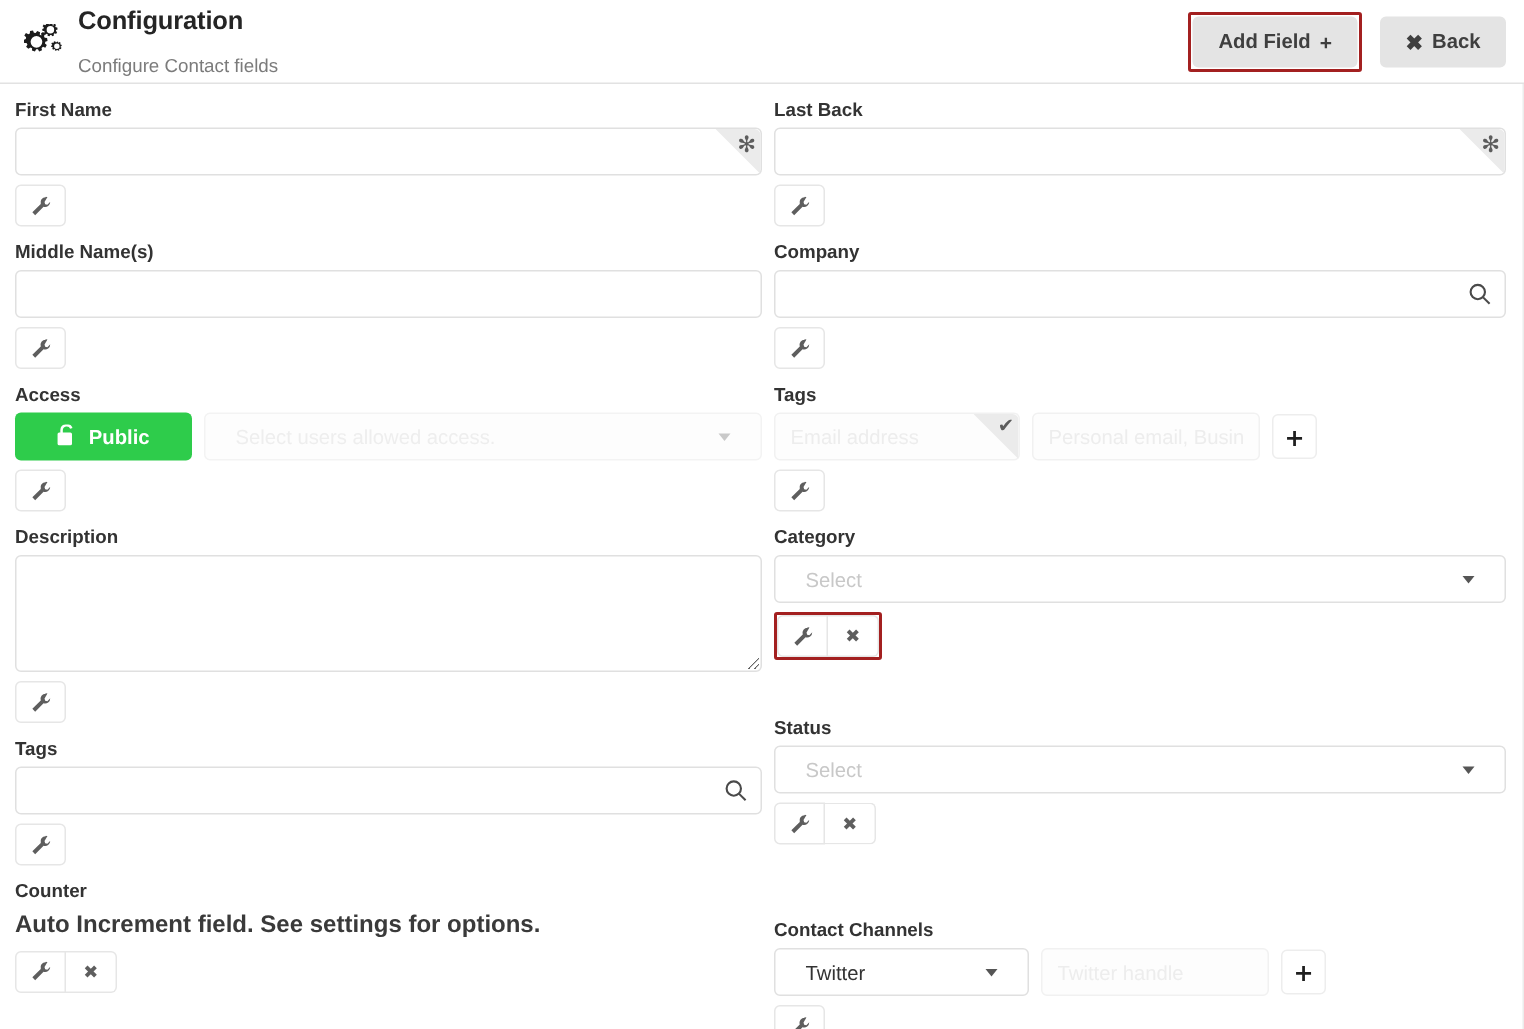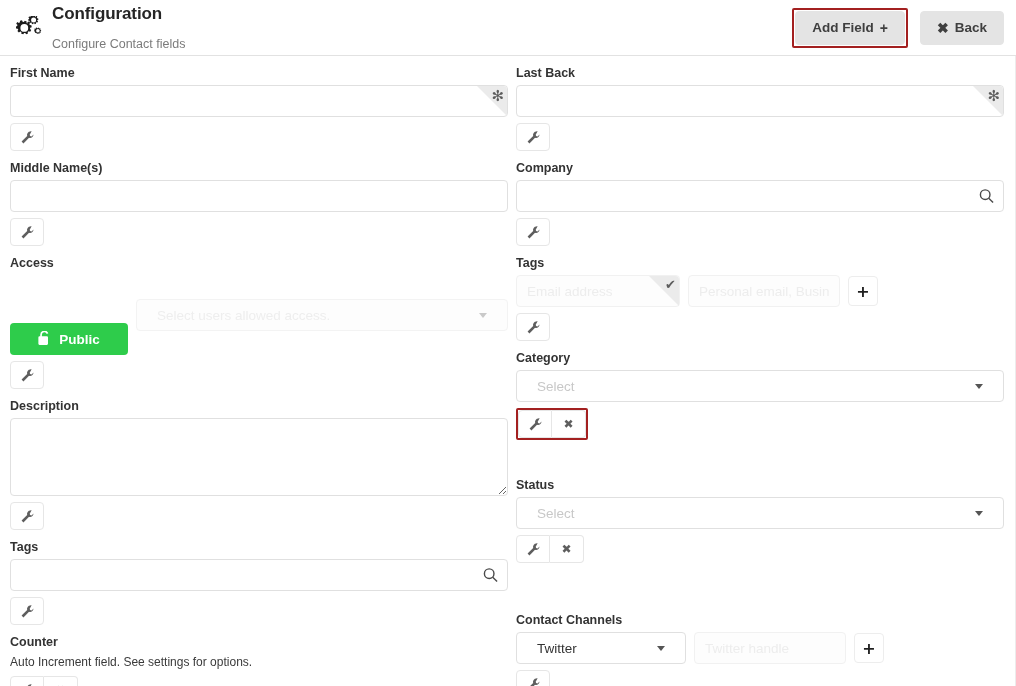--- a/index.html
+++ b/index.html
@@ -202,24 +202,23 @@
     border:none;
     border-radius:4px;
     color:#ffffff;
     font-size:13.5px;
     font-weight:700;
     height: 32px;
     width: 118px;
     display:flex; align-items:center; justify-content:center; gap:8px;
     cursor:pointer;
     flex:0 0 auto;
-    margin-top:48px;
-  }
-
-  .static-note { font-size:12px; color:#3a3a3a; line-height: 1.35; }
+  }
+
+  .static-note { font-size:16px; color:#3a3a3a; line-height: 1.35; font-weight: bold; }
 
   .w-fixed-emaila { width: 164px; flex:0 0 164px; }
   .w-fixed-emailb { width: 152px; flex:0 0 152px; }
   .w-social-sel   { width: 170px; flex:0 0 170px; }
   .w-social-in    { width: 152px; flex:0 0 152px; }
 
   .right-edge {
     position:absolute; top:56px; right:0; width:1px; height:630px;
     background:#ececec;
   }

